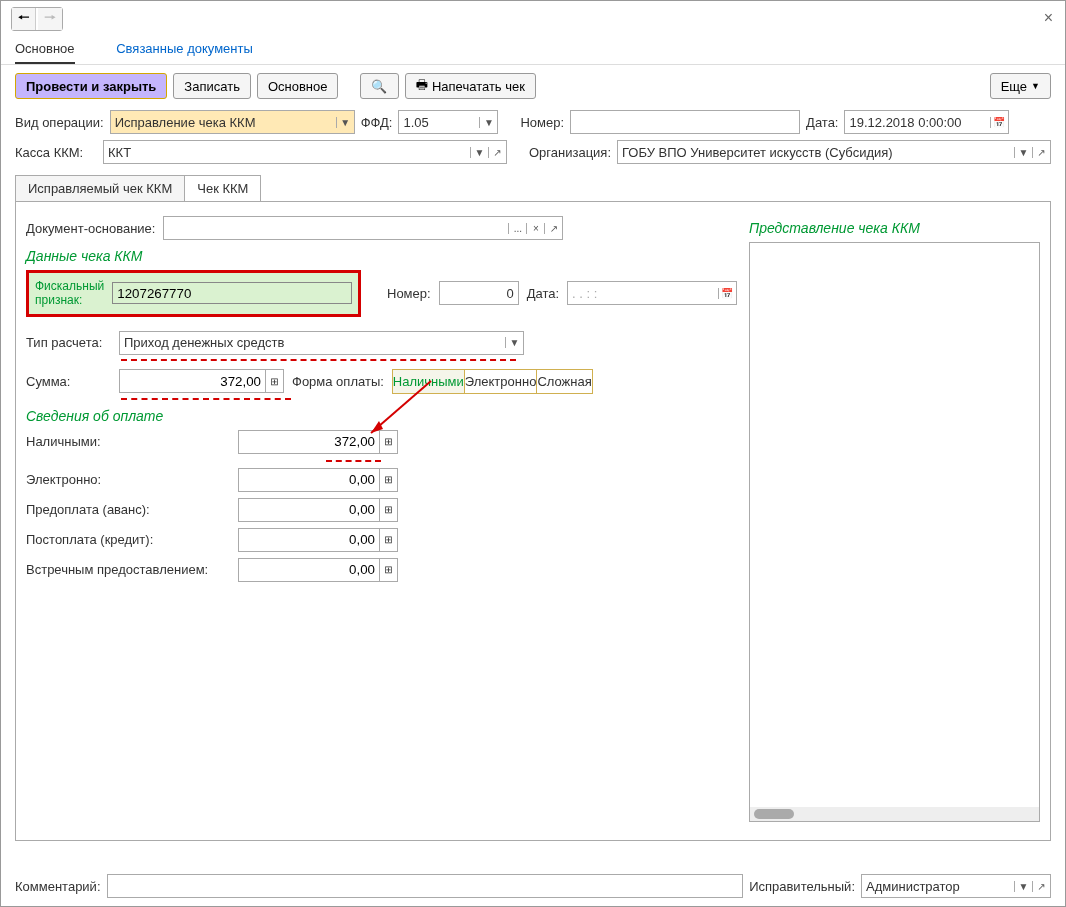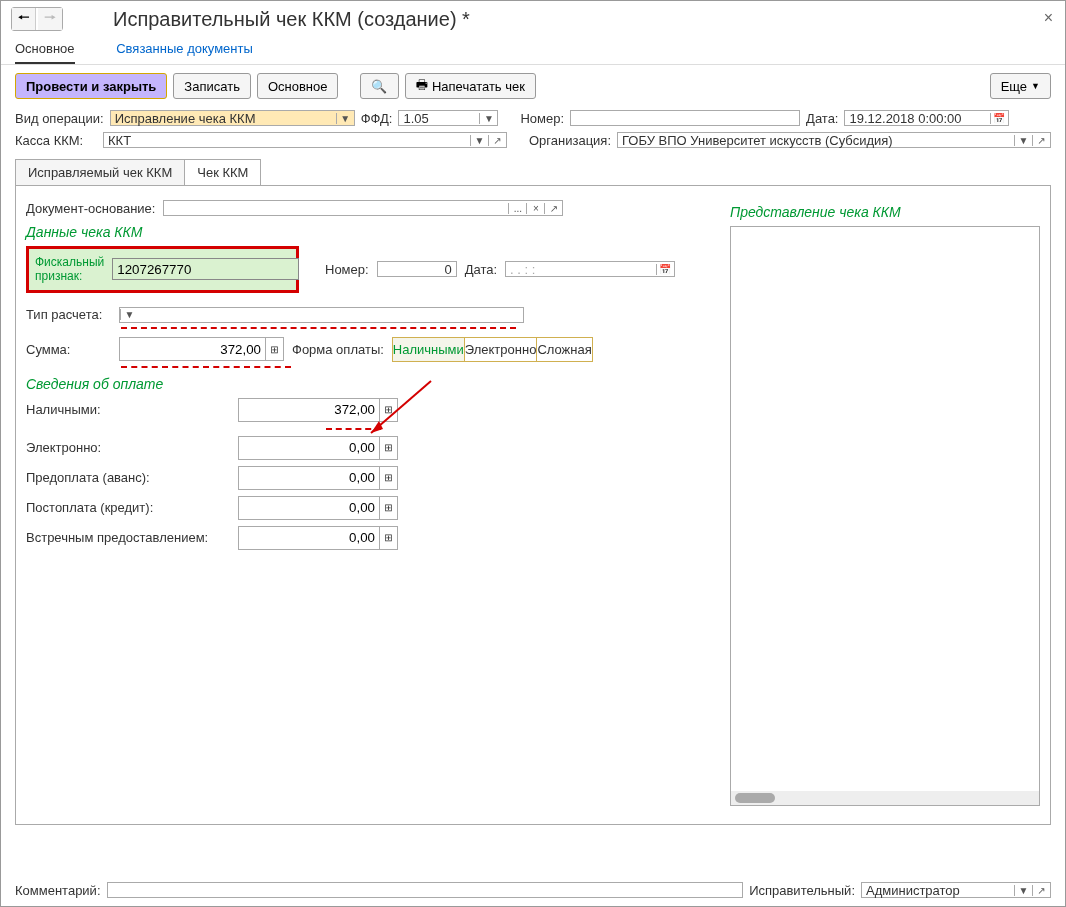--- a/index.html
+++ b/index.html
@@ -20,53 +20,52 @@
   .btn-more { margin-left: auto; }
   .form-row { display: flex; align-items: center; padding: 3px 14px; gap: 6px; }
   .lbl {  }
   .tabs { display: flex; margin: 8px 14px 0; }
   .tab { border: 1px solid #aaa; background: #fff; padding: 5px 12px; border-bottom: none; margin-right: -1px; cursor: pointer;}
   .tab.active { background: #f5f5f5; }
   .tab-content { border: 1px solid #aaa; margin: 0 14px; padding: 10px; height: 640px; display: flex; gap: 12px;}
   .left-pane { flex: 1; }
   .right-pane { width: 310px; }
   .section-title { color: #009933; font-size: 14px; margin: 8px 0 6px; font-style: italic; }
-  .fiscal-box { border: 3px solid #d40000; background: #daf2d0; padding: 6px; display: flex; align-items: center; gap: 8px; width: 273px;}
+  .fiscal-box { border: 3px solid #d40000; background: #daf2d0; padding: 6px; display: flex; align-items: center; gap: 8px; width: 335px;}
   .fiscal-box .lbl { color: #009933; font-size: 12px; line-height: 1.2;}
   .fiscal-box input { flex:1; border: 1px solid #888; height: 22px; padding: 2px 4px; background:#daf2d0;}
   .inline-row { display: flex; align-items: center; gap: 8px; margin: 4px 0;}
   .num-field-wrap { display:inline-flex; border:1px solid #aaa; height:24px;}
   .num-field-wrap input { border:none; text-align:right; padding:2px 4px; width: 140px;}
   .calc-btn { width:18px; border-left:1px solid #aaa; display:flex; align-items:center; justify-content:center; font-size:10px;}
   .seg-group { display: flex; border: 1px solid #d0b050; }
   .seg { padding: 4px 0; border-right: 1px solid #d0b050; background: #fff; cursor:pointer;}
   .seg:last-child { border-right: none;}
   .seg.active { color: #009933; background:#f5f5ea; }
   .dashed-red { border-bottom: 2px dashed #d40000; }
   .payment-row { display: flex; align-items: center; margin: 6px 0; gap: 22px;}
   .payment-row .lbl { width: 190px;}
   .preview-box { border: 1px solid #aaa; height: 580px; background: #fff; position: relative;}
   .scroll-h { position:absolute; bottom:0; left:0; right:0; height:14px; background:#eee; display:flex; align-items:center;}
   .scroll-thumb { width:40px; height:10px; background:#aaa; border-radius:5px; margin-left:4px;}
   .footer { position: absolute; bottom: 8px; left: 14px; right: 14px; display: flex; align-items: center; gap: 6px;}
   svg.annot { position:absolute; top: 372px; left: 360px; pointer-events:none;}
-  .com-field { display:flex; border:1px solid #aaa; height:16px; align-items:center;}
+  .com-field { display:flex; border:1px solid #aaa; height:24px; align-items:center;}
   .com-field .val { flex:1; padding: 0 4px;}
   .com-field .mini { width:18px; text-align:center; border-left:1px solid #aaa; font-size:10px; color:#555; cursor:pointer;}
 </style>
 </head>
 <body>
 
 <div class="window">
   <div class="titlebar">
     <div class="nav-btns">
       <button class="nav-btn">🠔</button>
       <button class="nav-btn" style="color:#bbb">🠖</button>
     </div>
-    <div class="window-title">Исправительный чек ККМ (создание) *</div>
     <div class="close-x">×</div>
   </div>
 
   <div class="subnav">
     <span class="active">Основное</span>
     <a href="#">Связанные документы</a>
   </div>
 
   <div class="toolbar">
     <button class="btn btn-yellow">Провести и закрыть</button>
@@ -158,20 +157,21 @@
         <span class="lbl">Дата:</span>
         <div class="com-field" style="width:170px">
           <span class="val" style="color:#aaa">.  .      :  :</span>
           <span class="mini">📅</span>
         </div>
       </div>
 
       <div class="inline-row" style="margin-top:14px">
         <span class="lbl" style="width:85px">Тип расчета:</span>
         <div class="com-field" style="width:405px">
+          <span class="val">Приход денежных средств</span>
           <span class="mini">▼</span>
         </div>
       </div>
       <div style="margin-left:95px; width:395px;" class="dashed-red"></div>
 
       <div class="inline-row" style="margin-top:8px">
         <span class="lbl" style="width:85px">Сумма:</span>
         <div class="num-field-wrap">
           <input style="width: 145px;" value="372,00">
           <span class="calc-btn">⊞</span>

